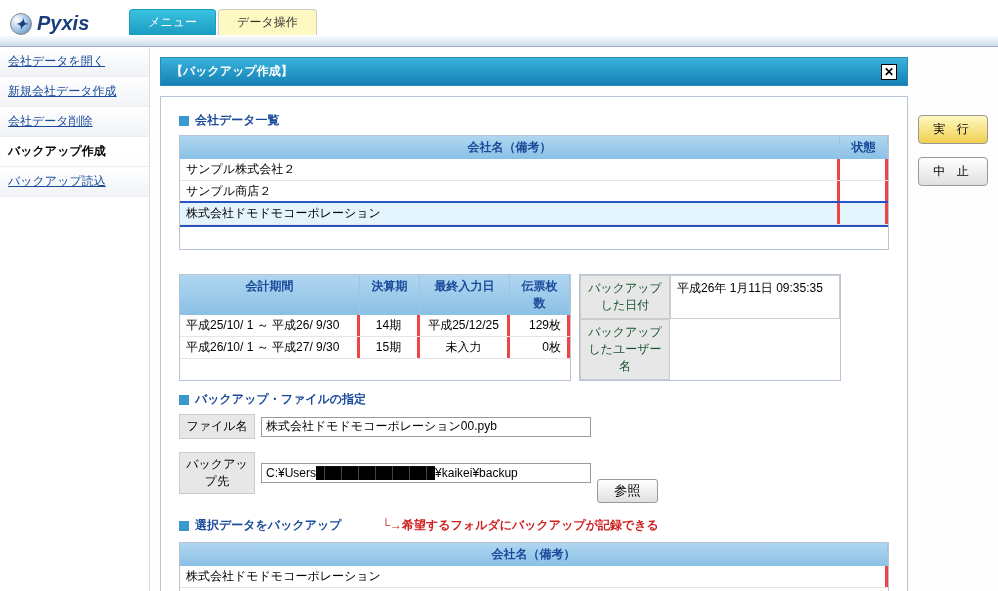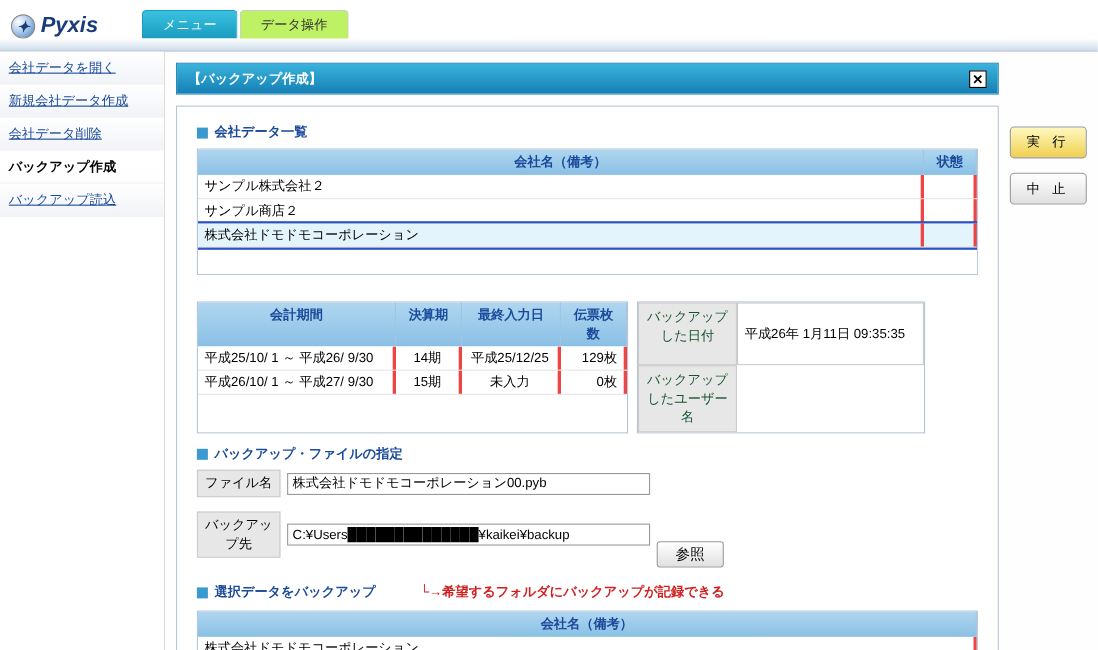--- a/index.html
+++ b/index.html
@@ -1,21 +1,21 @@
 <!DOCTYPE html>
 <html><head>
 <meta charset="utf-8">
 <style>
 * { box-sizing: border-box; margin: 0; padding: 0; }
 body { font-family: "MS PGothic", sans-serif; font-size: 12px; background: #fff; width: 998px; height: 591px; overflow: hidden; }
 .top-bar { display: flex; align-items: flex-end; padding: 5px 0 0 10px; height: 35px; background: #fff; }
 .logo { display: flex; align-items: center; font-size: 20px; font-weight: bold; font-style: italic; color: #1a3c7a; margin-right: 40px; }
 .logo-icon { width: 22px; height: 22px; border-radius: 50%; background: radial-gradient(circle at 30% 30%, #fff, #a5c6e8, #4a7db8); border: 1px solid #888; display: inline-flex; align-items: center; justify-content: center; margin-right: 5px; font-size: 14px; }
 .tabs { display: flex; gap: 2px; }
-.tab { padding: 4px 18px; background: #bef264; border: 1px solid #ccc; border-bottom: none; border-radius: 4px 4px 0 0; color: #333; cursor: pointer; }
+.tab { padding: 4px 18px; background: #fef9c3; border: 1px solid #ccc; border-bottom: none; border-radius: 4px 4px 0 0; color: #333; cursor: pointer; }
 .tab.active { background: linear-gradient(#3ac1e0, #1a9cc0); color: #fff; border-color: #1a9cc0; }
 .header-grad { height: 12px; background: linear-gradient(#fff, #cdddea); border-bottom: 1px solid #aac; }
 .main-wrap { display: flex; height: calc(591px - 35px - 12px); }
 .sidebar { width: 150px; background: #fff; border-right: 1px solid #ddd; }
 .sidebar-item { padding: 6px 8px; border-bottom: 1px solid #eee; color: #1a4a9a; cursor: pointer; background: linear-gradient(#fff, #f1f3f7); text-decoration: underline; }
 .sidebar-item.sel { background: linear-gradient(#fff, #fefefe); color: #000; font-weight: bold; text-decoration: none; }
 .content { flex: 1; display: flex; padding: 10px; gap: 10px; background: #fefefe; }
 .center-col { flex: 1; display: flex; flex-direction: column; gap: 10px; }
 .right-col { width: 70px; display: flex; flex-direction: column; gap: 13px; padding-top: 58px; }
 .panel-title-bar { background: linear-gradient(#3ab3db, #1580b5); color: #fff; font-weight: bold; padding: 5px 10px; display: flex; justify-content: space-between; align-items: center; border: 1px solid #2a8ab5; }
@@ -32,21 +32,21 @@
 .grid-row.selrow { background: #e4f4fc; outline: 2px solid #2952c2; position: relative; z-index: 1; }
 .col-name { flex: 1; }
 .col-status { width: 48px; text-align: center; }
 .period-row { display: flex; gap: 8px; }
 .period-grid { border: 1px solid #b8c5d6; }
 .period-grid .grid-body { max-height: 70px; overflow-y: scroll; }
 .c-per { width: 180px; } .c-term { width: 60px; } .c-last { width: 90px; } .c-slip { width: 60px; }
 .kv-grid { border: 1px solid #b8c5d6; }
 .kv-row { display: flex; }
 .kv-key { width: 90px; padding: 4px 6px; text-align: center; background: #e7e7e7; border: 1px solid #ccc; color: #14532d; }
-.kv-val { width: 170px; padding: 19px 6px; border: 1px solid #ccc; }
+.kv-val { width: 170px; padding: 4px 6px; border: 1px solid #ccc; }
 .file-spec { margin-top: 10px; }
 .fs-row { display: flex; align-items: center; gap: 6px; margin-bottom: 3px; }
 .fs-label { width: 76px; padding: 3px; text-align: center; background: #e7e7e7; border: 1px solid #ccc; }
 .fs-input { flex: 1; max-width: 330px; padding: 2px 4px; border: 1px solid #999; font-family: inherit; font-size: 12px; background: #fff; }
 .browse-btn { padding: 2px 16px; background: linear-gradient(#fff, #e0e0e0); border: 1px solid #999; border-radius: 3px; cursor: pointer; margin-top: 37px; }
 .hint-red { color: #d02020; font-weight: bold; margin: 4px 0; }
 .btn-side { padding: 5px 0; text-align: center; background: linear-gradient(#fff, #e0e0e0); border: 1px solid #999; border-radius: 4px; cursor: pointer; letter-spacing: 4px; }
 .btn-side.primary { background: linear-gradient(#fff8c0, #f0d050); }
 .sel-grid .grid-body { height: 60px; }
 </style>

